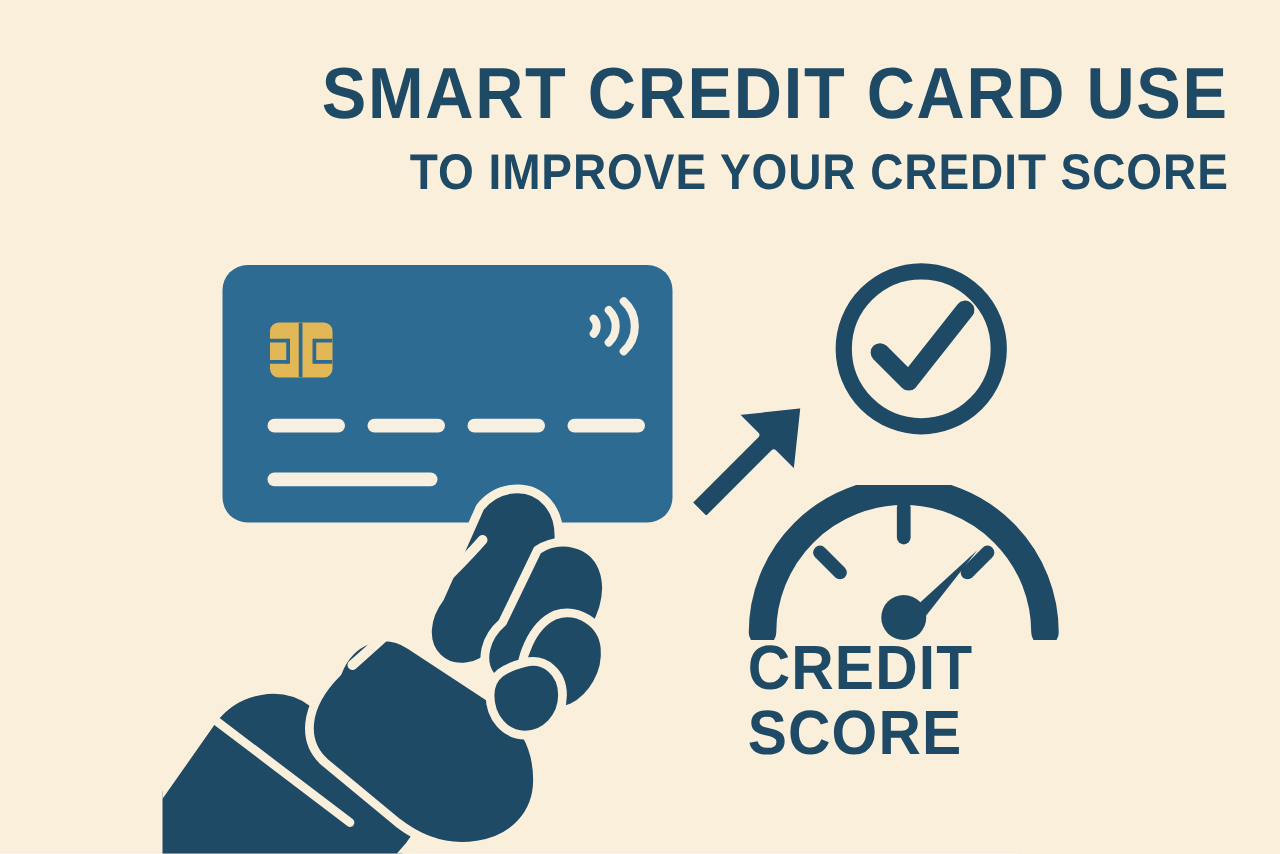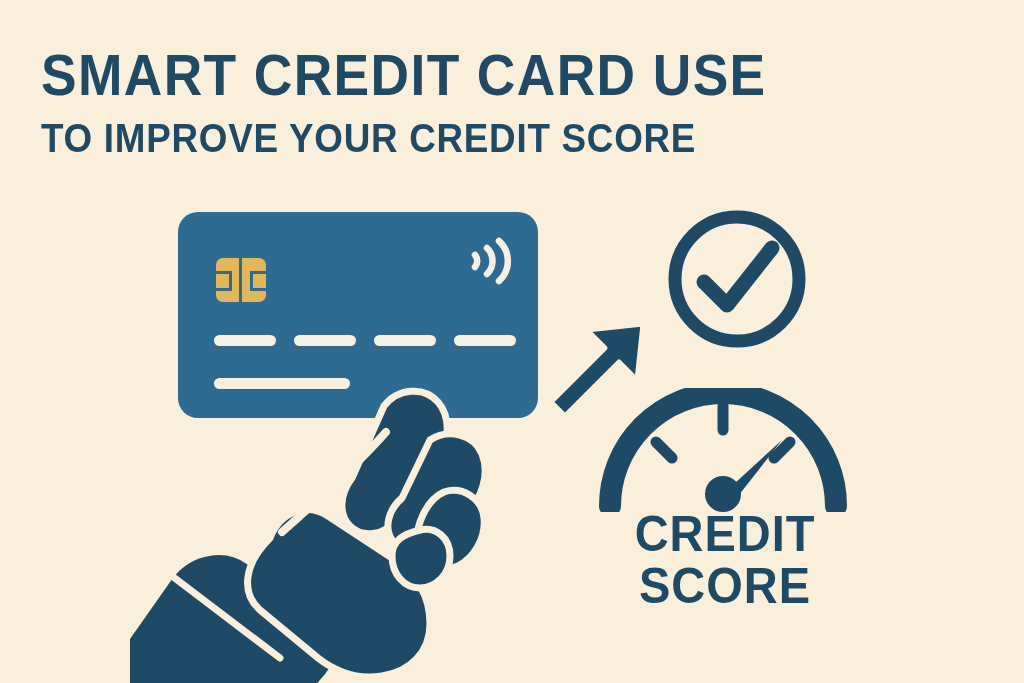--- a/index.html
+++ b/index.html
@@ -19,21 +19,21 @@
     background: #faefdb;
     overflow: hidden;
   }
 
   
   .title-block {
     position: absolute;
     top: 44px;
     left: 0;
     width: 1024px;
-    text-align: left;
+    text-align: right;
     user-select: none;
   }
   .title-main {
     display: block;
     font-family: "Liberation Sans Narrow", "Liberation Sans", sans-serif;
     font-size: 58px;
     line-height: 62px;
     font-weight: bold;
     letter-spacing: 1.5px;
     color: #1e4a66;
@@ -160,21 +160,21 @@
     width: 254px;
     height: 124px;
   }
 
   
   .score-label {
     position: absolute;
     left: 590px;
     top: 508px;
     width: 270px;
-    text-align: center;
+    text-align: left;
     user-select: none;
   }
   .score-line {
     display: block;
     font-family: "Liberation Sans Narrow", "Liberation Sans", sans-serif;
     font-size: 50px;
     line-height: 52px;
     font-weight: bold;
     letter-spacing: 1px;
     color: #1e4a66;

